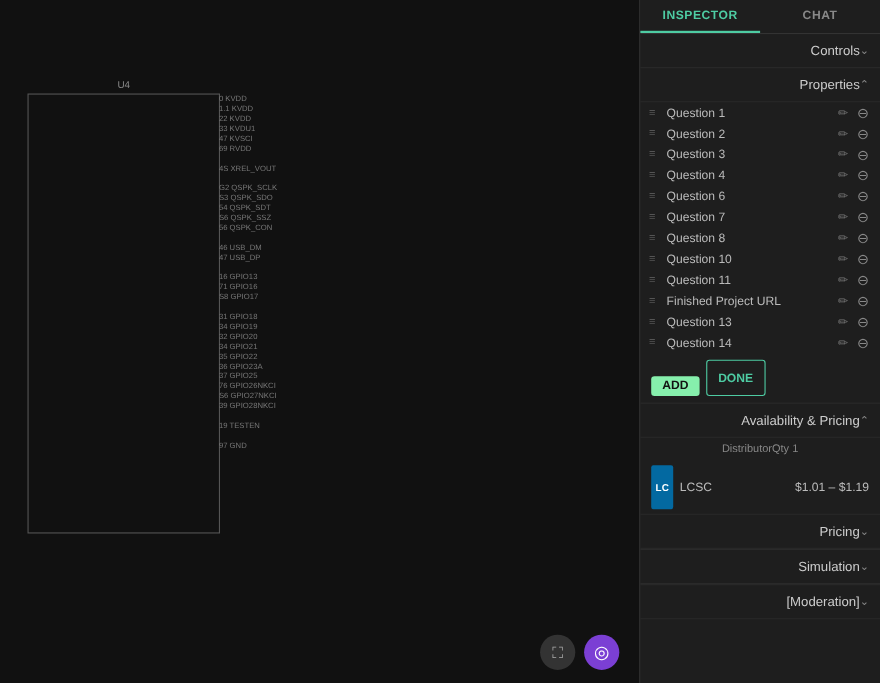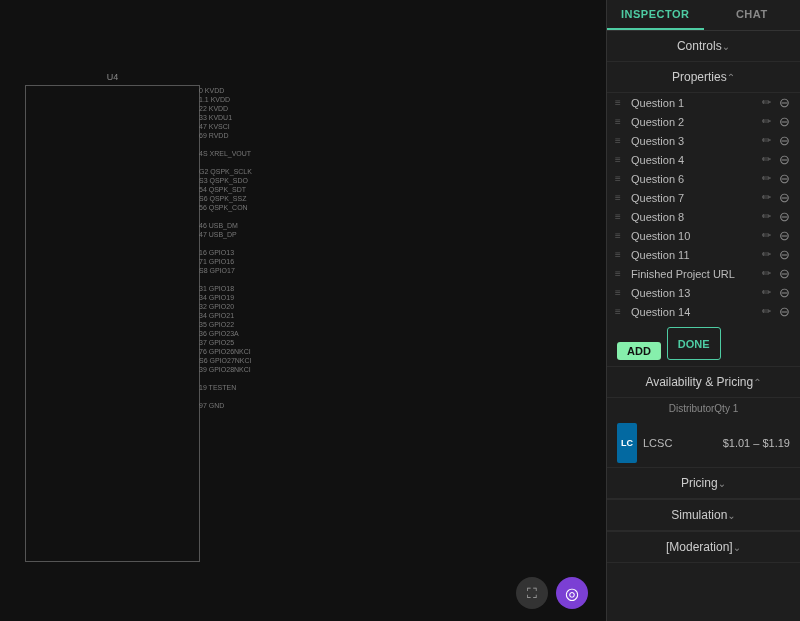--- a/index.html
+++ b/index.html
@@ -20,21 +20,21 @@
       background: #111;
       position: relative;
       overflow: hidden;
     }
 
     .chip-diagram {
       position: absolute;
       top: 85px;
       left: 25px;
       width: 175px;
-      height: 477px;
+      height: 400px;
       border: 1px solid #555;
       background: #111;
     }
 
     .chip-label {
       position: absolute;
       top: -14px;
       left: 50%;
       transform: translateX(-50%);
       color: #888;
@@ -83,21 +83,21 @@
       color: #aaa;
     }
 
     .toolbar-icon-btn.brand {
       background: #7b3fd4;
       color: white;
     }
 
     
     .right-panel {
-      width: 194px;
+      width: 219px;
       background: #1e1e1e;
       border-left: 1px solid #333;
       display: flex;
       flex-direction: column;
       overflow-y: auto;
       overflow-x: hidden;
     }
 
     .right-panel::-webkit-scrollbar { width: 4px; }
     .right-panel::-webkit-scrollbar-track { background: #1e1e1e; }
@@ -124,21 +124,21 @@
 
     .panel-tab.active {
       color: #4ecca3;
       border-bottom: 2px solid #4ecca3;
     }
 
     
     .section-header {
       display: flex;
       align-items: center;
-      justify-content: center;
+      justify-content: flex-end;
       padding: 8px 10px;
       border-bottom: 1px solid #2a2a2a;
       cursor: pointer;
       flex-shrink: 0;
     }
 
     .section-header-label {
       font-size: 12px;
       color: #ccc;
       font-weight: 500;

